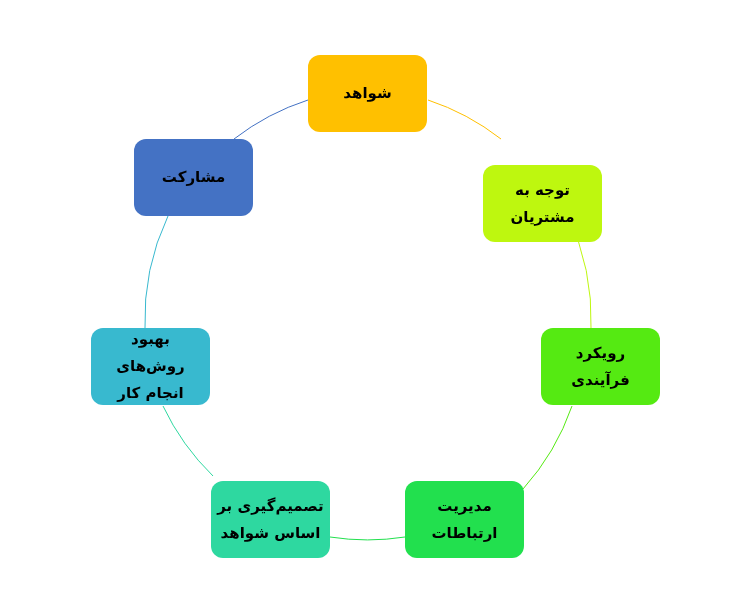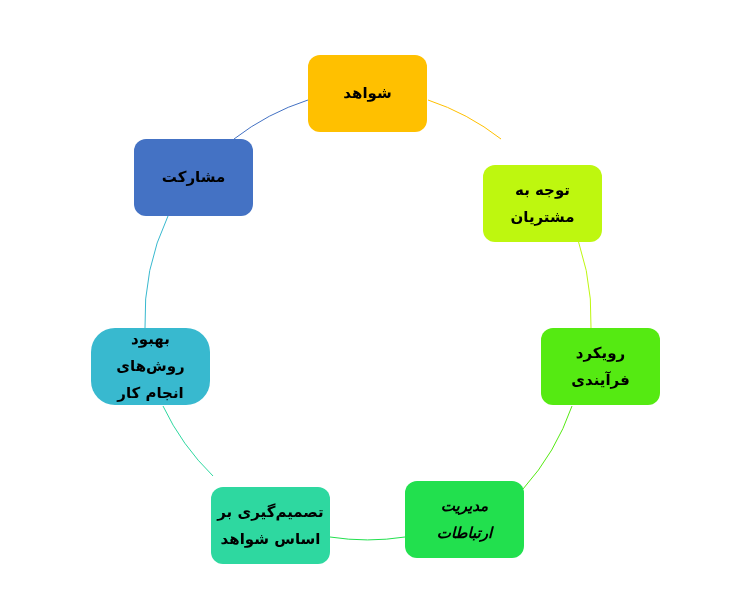--- a/index.html
+++ b/index.html
@@ -71,31 +71,31 @@
 
   <div class="node" style="left:483px; top:139px; background:#BEF70F;margin-top:26px;">
     <span class="node-label">توجه به مشتریان</span>
   </div>
 
   <div class="node" style="left:527px; top:328px; background:#55EA12;margin-left:14px;">
     <span class="node-label">رویکرد
 فرآیندی</span>
   </div>
 
-  <div class="node" style="left:405px; top:481px; background:#22E04E;font-style:italic;">
+  <div class="node" style="left:405px; top:481px; background:#22E04E;">
     <span class="node-label">مدیریت
 ارتباطات</span>
   </div>
 
-  <div class="node" style="left:211px; top:481px; background:#2ED8A0;margin-top:6px;">
+  <div class="node" style="left:211px; top:481px; background:#2ED8A0;">
     <span class="node-label">تصمیم‌گیری بر
 اساس شواهد</span>
   </div>
 
-  <div class="node" style="left:91px; top:328px; background:#38B9CF;border-radius:24px;">
+  <div class="node" style="left:91px; top:328px; background:#38B9CF;">
     <span class="node-label">بهبود روش‌های
 انجام کار</span>
   </div>
 
   <div class="node" style="left:134px; top:139px; background:#4472C4;">
     <span class="node-label">مشارکت</span>
   </div>
 </div>
 
 </body></html>

